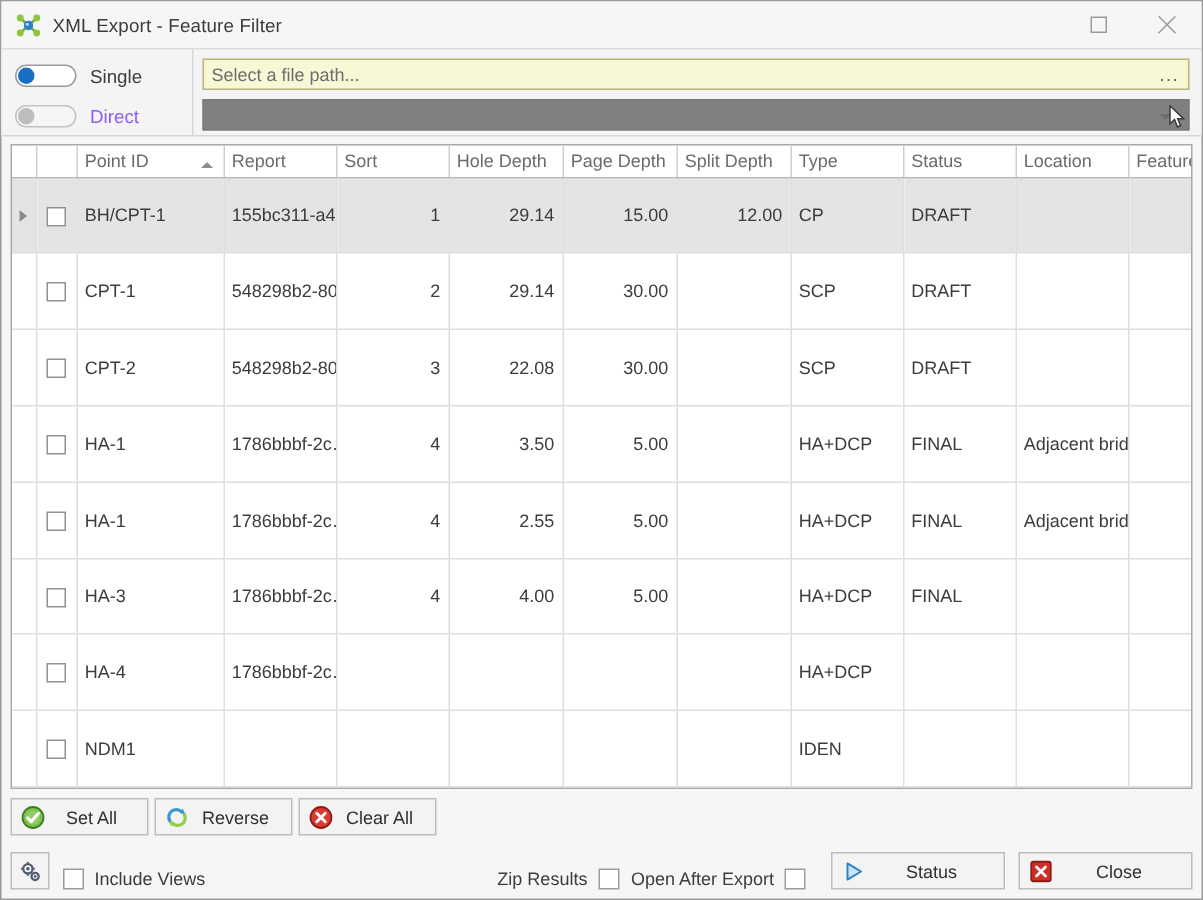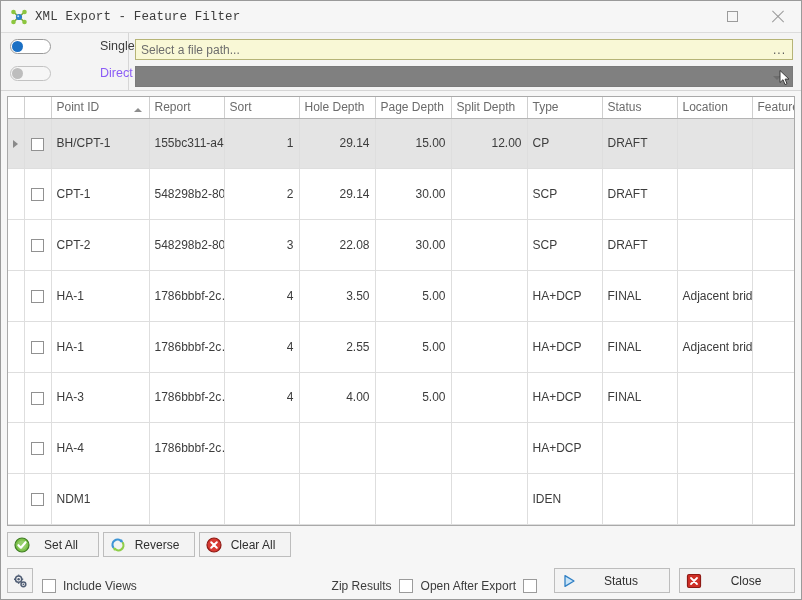--- a/index.html
+++ b/index.html
@@ -27,21 +27,20 @@
 
   
   .titlebar {
     height: 31px;
     min-height: 31px;
     background: #f6f6f6;
     border-bottom: 1px solid #dcdcdc;
     display: flex;
     align-items: center;
     position: relative;
-    font-family: Liberation Mono, monospace;
   }
   .title-icon {
     width: 18px; height: 18px;
     margin-left: 9px; margin-right: 7px;
     position: relative;
     flex: 0 0 auto;
   }
   .title-text {
     font-size: 12.5px;
     color: #3c3c3c;
@@ -87,24 +86,23 @@
   .toggle-col {
     width: 128px;
     min-width: 128px;
     box-sizing: border-box;
     border-right: 1px solid #d6d6d6;
     padding: 6px 0 0 9px;
     background: #f4f4f4;
   }
   .toggle-row {
     display: flex;
-    align-items: flex-start;
+    align-items: center;
     height: 23px;
     margin-bottom: 4px;
-    gap: 40px;
   }
   .switch {
     width: 41px; height: 15px;
     border-radius: 8px;
     border: 1px solid #9a9a9a;
     background: #ffffff;
     position: relative;
     box-sizing: border-box;
     flex: 0 0 auto;
   }

